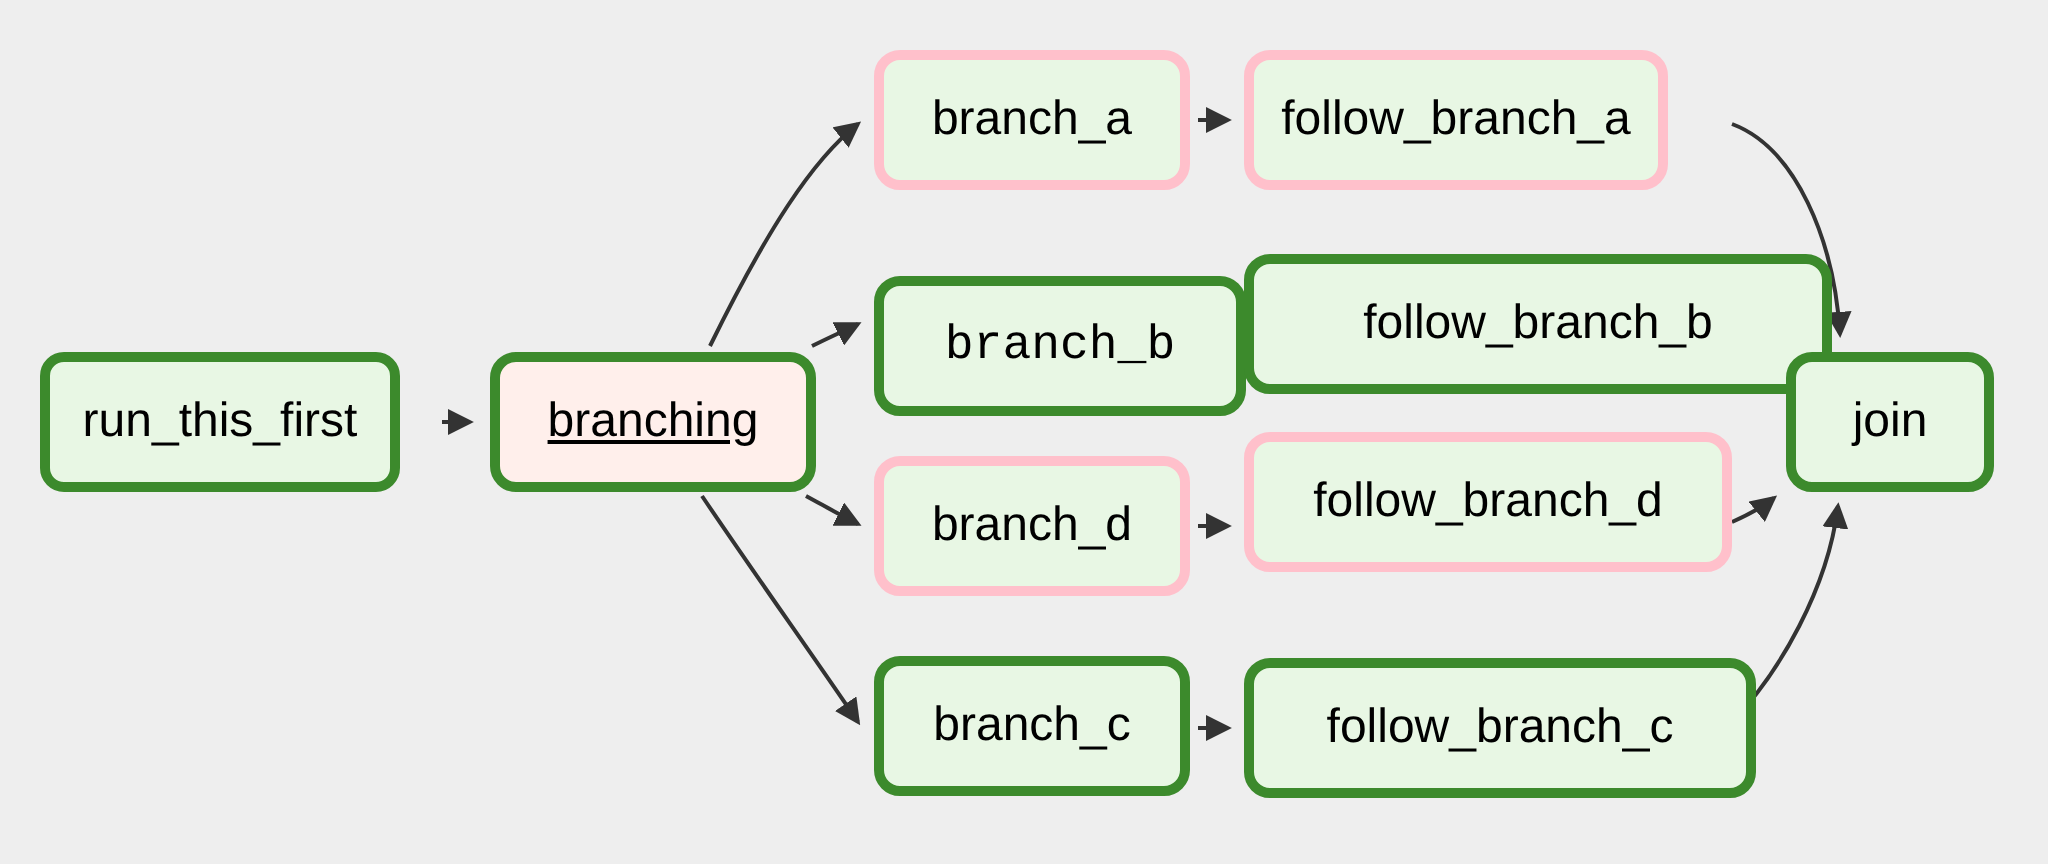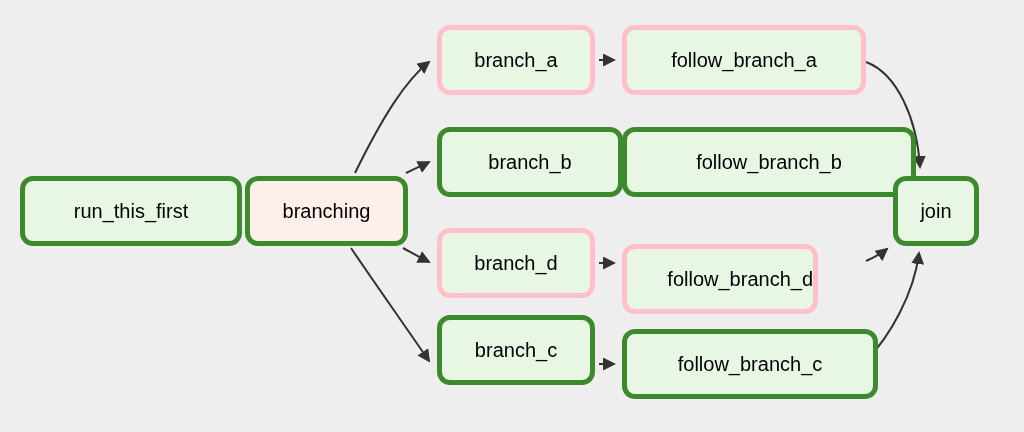--- a/index.html
+++ b/index.html
@@ -37,27 +37,27 @@
   }
   .node {
     position: absolute;
     box-sizing: border-box;
     display: flex;
     align-items: center;
     justify-content: center;
     border-radius: 13px;
     border-style: solid;
     border-width: 5px;
-    font-size: 20px;
+    font-size: 24px;
     color: var(--text);
     cursor: pointer;
     white-space: nowrap;
   }
   .node.op-dummy   { background: var(--fill-dummy); }
-  .node.op-branch  { background: var(--fill-branch); }
+  .node.op-branch  { background: var(--fill-branch); text-decoration: underline; }
   .node.state-success { border-color: var(--border-success); }
   .node.state-skipped { border-color: var(--border-skipped); }
 </style>
 </head>
 <body>
 
 <div class="canvas">
   <svg class="edge-layer" id="edge-layer" viewBox="0 0 1024 432" xmlns="http://www.w3.org/2000/svg">
     <defs>
       <marker id="arrowhead" viewBox="0 0 10 10" refX="8.5" refY="5" markerWidth="6.5" markerHeight="6.5" orient="auto">
@@ -72,47 +72,47 @@
       <path d="M599 60 L614 60" class="edge" marker-end="url(#arrowhead)"></path>
       <path d="M599 162 L614 162" class="edge" marker-end="url(#arrowhead)"></path>
       <path d="M599 263 L614 263" class="edge" marker-end="url(#arrowhead)"></path>
       <path d="M599 364 L614 364" class="edge" marker-end="url(#arrowhead)"></path>
       <path d="M866 62 C898 74, 917 120, 920 167" class="edge" marker-end="url(#arrowhead)"></path>
       <path d="M866 164 C875 169, 882 173, 887 177" class="edge" marker-end="url(#arrowhead)"></path>
       <path d="M866 261 C875 257, 882 253, 887 249" class="edge" marker-end="url(#arrowhead)"></path>
       <path d="M866 361 C890 336, 914 294, 919 253" class="edge" marker-end="url(#arrowhead)"></path>
     </svg>
   <div id="node-layer">
-      <div class="node state-success op-dummy" style="left: 20px; top: 176px; width: 222px; height: 70px;">
+      <div class="node state-success op-dummy" style="left: 20px; top: 176px; width: 180px; height: 70px; border-radius: 12px;">
         <span>run_this_first</span>
       </div>
       <div class="node state-success op-branch" style="left: 245px; top: 176px; width: 163px; height: 70px;">
         <span>branching</span>
       </div>
       <div class="node state-skipped op-dummy" style="left: 437px; top: 25px; width: 158px; height: 70px;">
         <span>branch_a</span>
       </div>
-      <div class="node state-skipped op-dummy" style="left: 622px; top: 25px; width: 244px; height: 70px;">
+      <div class="node state-skipped op-dummy" style="left: 622px; top: 25px; width: 212px; height: 70px;">
         <span>follow_branch_a</span>
       </div>
-      <div class="node state-success op-dummy" style="left: 437px; top: 127px; width: 186px; height: 70px;">
+      <div class="node state-success op-dummy" style="left: 437px; top: 138px; width: 186px; height: 70px; font-family: Liberation Mono, monospace;">
         <span>branch_b</span>
       </div>
       <div class="node state-success op-dummy" style="left: 622px; top: 127px; width: 294px; height: 70px;">
         <span>follow_branch_b</span>
       </div>
       <div class="node state-skipped op-dummy" style="left: 437px; top: 228px; width: 158px; height: 70px;">
         <span>branch_d</span>
       </div>
-      <div class="node state-skipped op-dummy" style="left: 622px; top: 244px; width: 196px; height: 70px; justify-content: flex-end;">
+      <div class="node state-skipped op-dummy" style="left: 622px; top: 216px; width: 244px; height: 70px;">
         <span>follow_branch_d</span>
       </div>
-      <div class="node state-success op-dummy" style="left: 437px; top: 315px; width: 158px; height: 70px;">
+      <div class="node state-success op-dummy" style="left: 437px; top: 328px; width: 158px; height: 70px;">
         <span>branch_c</span>
       </div>
       <div class="node state-success op-dummy" style="left: 622px; top: 329px; width: 256px; height: 70px;">
         <span>follow_branch_c</span>
       </div>
-      <div class="node state-success op-dummy" style="left: 893px; top: 176px; width: 86px; height: 70px;">
+      <div class="node state-success op-dummy" style="left: 893px; top: 176px; width: 104px; height: 70px;">
         <span>join</span>
       </div>
     </div>
 </div>
 
 </body></html>

